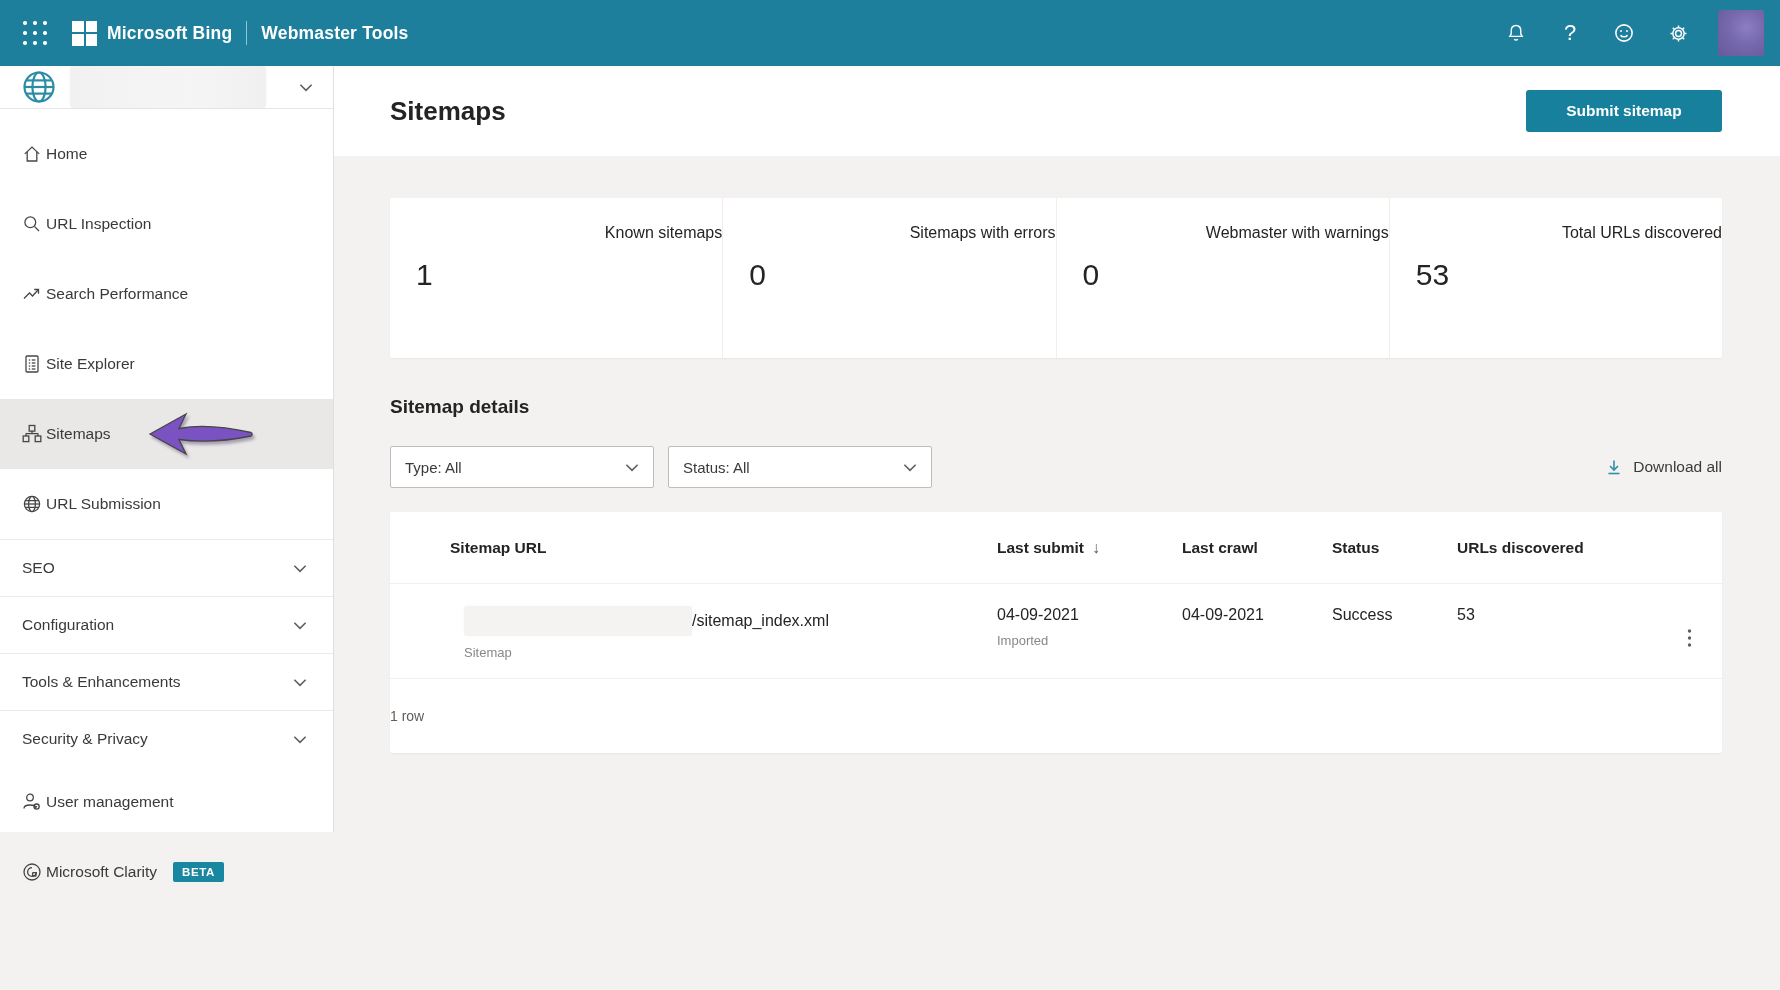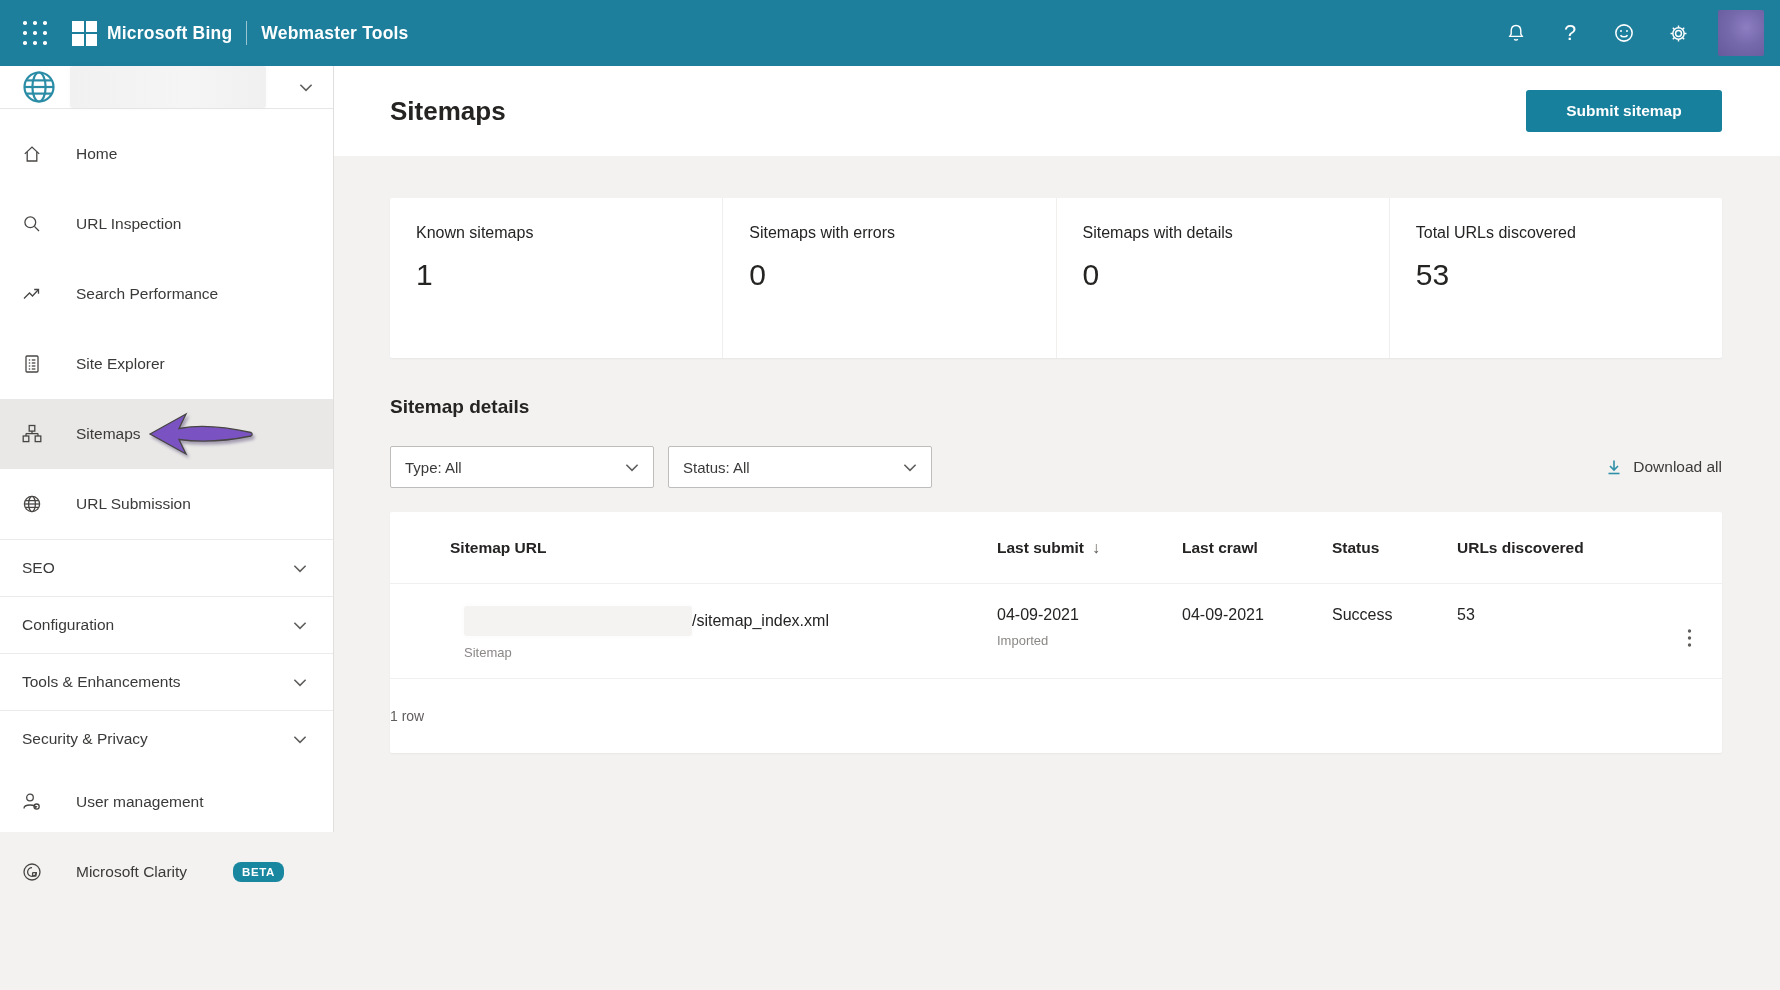--- a/index.html
+++ b/index.html
@@ -27,45 +27,45 @@
 
   
   .sidebar { width:334px; background:#fff; border-right:1px solid #e1dfdd; display:flex; flex-direction:column; }
   .site-selector { height:90px; display:flex; align-items:center; padding:0 20px 0 20px; border-bottom:1px solid #e8e6e4; cursor:pointer; }
   .site-selector svg { flex:0 0 auto; }
   .site-name-redacted { width:196px; height:42px; margin-left:12px; border-radius:3px;
             background:linear-gradient(90deg,#f2f1f1,#f6f5f5 60%,#f1f0f0); box-shadow:0 0 5px 1px rgba(0,0,0,.02); }
   .site-chev { margin-left:auto; color:#605e5c; }
 
   .nav { padding-top:10px; }
-  .nav-item { height:70px; display:flex; align-items:center; padding:0 22px; gap:34px; font-size:15.5px; color:#3b3a39; cursor:pointer; position:relative; }
+  .nav-item { height:70px; display:flex; align-items:center; padding:0 22px; gap:4px; font-size:15.5px; color:#3b3a39; cursor:pointer; position:relative; }
   .nav-item svg { stroke:#484644; fill:none; stroke-width:1.3; flex:0 0 auto; }
   .nav-item.active { background:#e9e8e7; }
 
   .arrow-callout { position:absolute; left:148px; top:50%; transform:translateY(-50%); width:106px; height:46px; pointer-events:none; }
   .arrow-callout svg { filter:drop-shadow(2px 3px 1.5px rgba(40,20,80,.35)); }
 
   .nav-group { height:57px; display:flex; align-items:center; justify-content:space-between; padding:0 26px 0 22px; font-size:15.5px; color:#3b3a39; border-top:1px solid #edebe9; cursor:pointer; }
   .nav-group:last-of-type { border-bottom:1px solid #edebe9; }
   .nav-group svg, .site-chev svg { stroke:#605e5c; fill:none; stroke-width:1.4; }
 
-  .beta-badge { background:#1a87a0; color:#fff; font-size:11.5px; font-weight:700; letter-spacing:.6px; padding:4px 9px; border-radius:8px; margin-left:12px; }
+  .beta-badge { background:#1a87a0; color:#fff; font-size:11.5px; font-weight:700; letter-spacing:.6px; padding:4px 9px; border-radius:2px; margin-left:12px; }
 
   
   .main { flex:1; display:flex; flex-direction:column; min-width:0; }
   .title-strip { height:90px; background:#fff; display:flex; align-items:center; justify-content:space-between; padding:0 58px 0 56px; flex:0 0 auto; }
   .page-title { font-size:26px; font-weight:700; color:#252423; }
   .submit-btn { background:#17809d; color:#fff; border:none; font-family:inherit; font-size:15.5px; font-weight:700; width:196px; height:42px; border-radius:3px; cursor:pointer; }
 
   .content { flex:1; padding:42px 58px 0 56px; background:#f3f2f1; }
 
   .stats-card { background:#fff; height:160px; display:flex; border-radius:2px; box-shadow:0 1px 2px rgba(0,0,0,.05); }
   .stat-cell { flex:1; padding:26px 0 0 26px; border-right:1px solid #f0efee; }
   .stat-cell:last-child { border-right:none; }
-  .stat-label { font-size:16px; color:#252423; }
+  .stat-label { font-size:16px; color:#252423;text-align:right; }
   .stat-value { font-size:30px; margin-top:16px; color:#252423; }
 
   .section-heading { margin-top:38px; font-size:19px; font-weight:700; color:#252423; }
 
   .filter-row { margin-top:28px; display:flex; align-items:center; }
   .dropdown { width:264px; height:42px; background:#fff; border:1px solid #bfbdbb; border-radius:2px; display:flex; align-items:center; justify-content:space-between; padding:0 14px 0 14px; margin-right:14px; font-size:15px; color:#3b3a39; cursor:pointer; }
   .dropdown svg { stroke:#605e5c; fill:none; stroke-width:1.4; }
   .filter-spacer { flex:1; }
   .download-all { display:flex; align-items:center; gap:10px; font-size:15.5px; color:#3b3a39; cursor:pointer; }
   .download-all svg { stroke:#2f8fa8; fill:none; stroke-width:1.6; }
@@ -303,21 +303,21 @@
         <div class="stats-card">
           <div class="stat-cell">
             <div class="stat-label">Known sitemaps</div>
             <div class="stat-value">1</div>
           </div>
           <div class="stat-cell">
             <div class="stat-label">Sitemaps with errors</div>
             <div class="stat-value">0</div>
           </div>
           <div class="stat-cell">
-            <div class="stat-label">Sitemaps with details</div>
+            <div class="stat-label">Webmaster with warnings</div>
             <div class="stat-value">0</div>
           </div>
           <div class="stat-cell">
             <div class="stat-label">Total URLs discovered</div>
             <div class="stat-value">53</div>
           </div>
         </div>
 
         <h2 class="section-heading">Sitemap details</h2>
 

